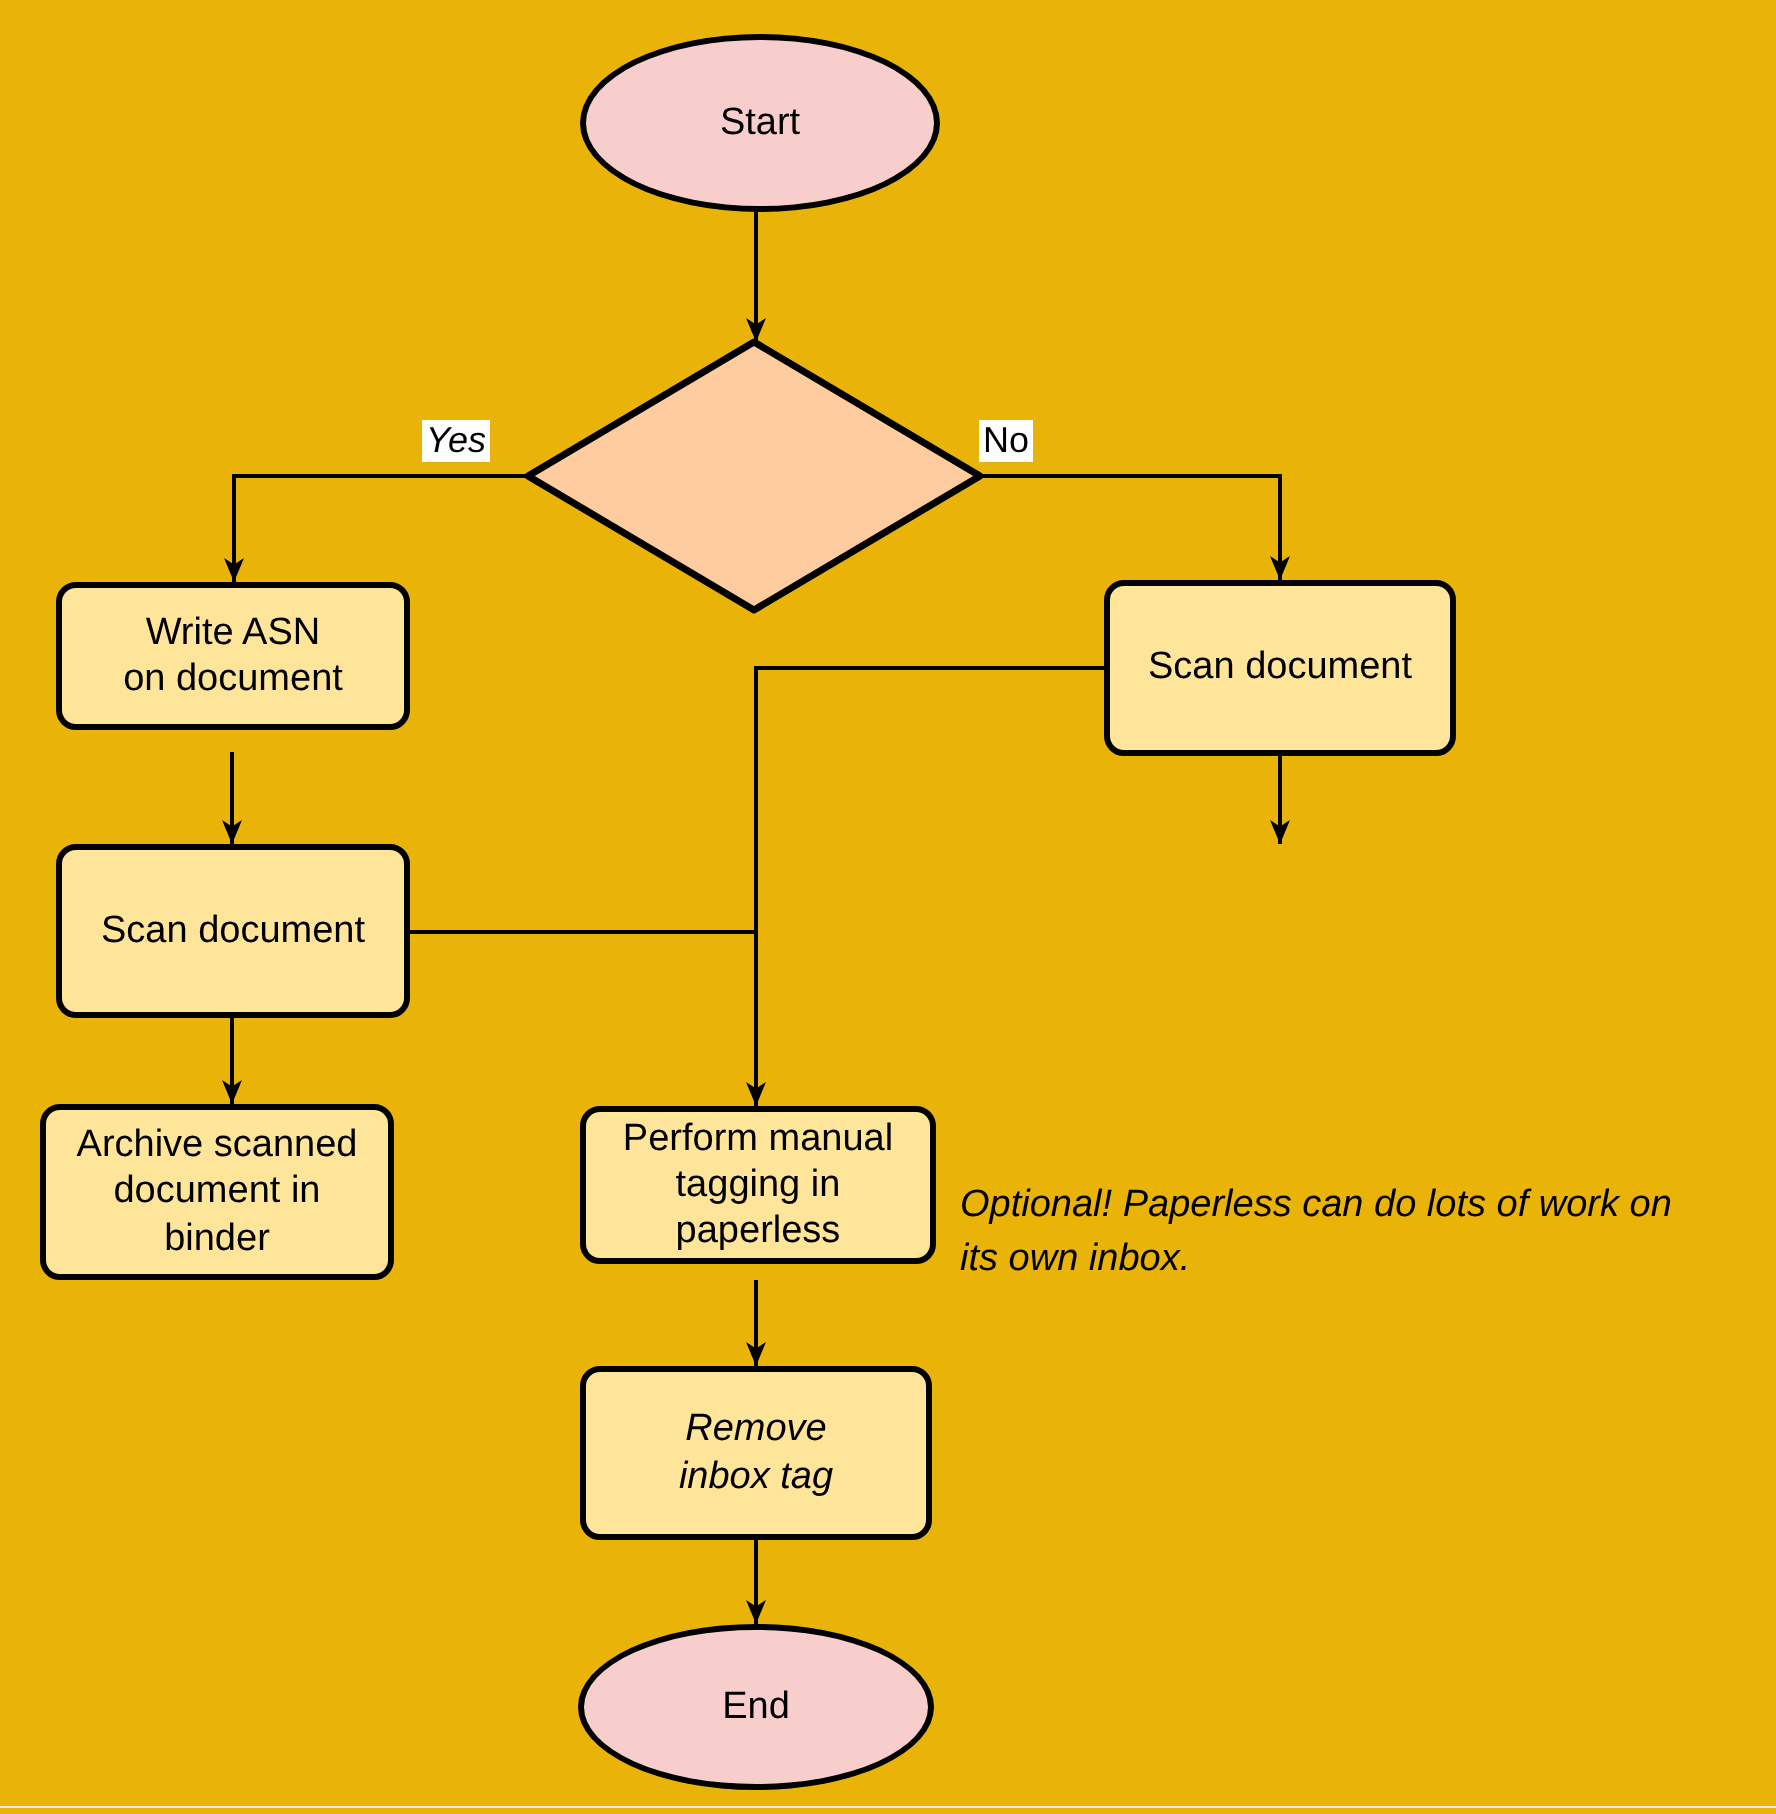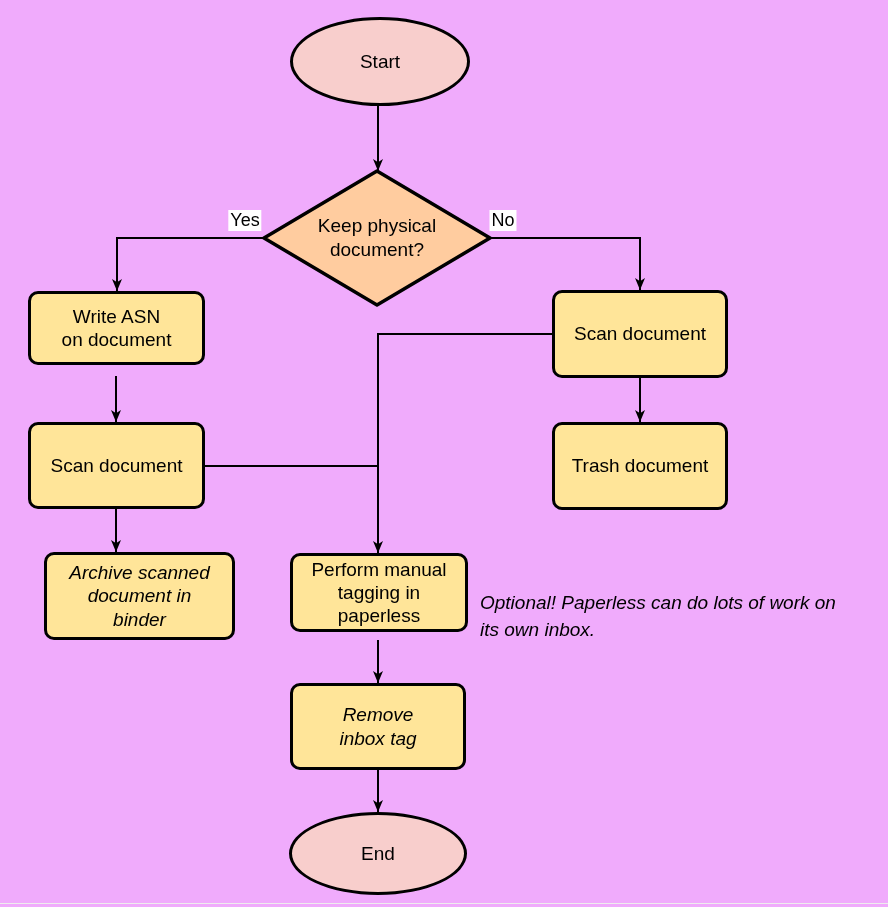--- a/index.html
+++ b/index.html
@@ -3,21 +3,21 @@
 <meta charset="utf-8">
 <style>
   * { margin: 0; padding: 0; box-sizing: border-box; }
   html, body { background: #ffffff; }
   body { font-family: "Liberation Sans", sans-serif; }
 
   .canvas {
     position: relative;
     width: 888px;
     height: 907px;
-    background: #f0abfc;
+    background: #eab308;
     overflow: hidden;
   }
 
   .edges-layer {
     position: absolute;
     left: 0; top: 0;
     width: 888px; height: 907px;
     pointer-events: none;
   }
 
@@ -110,48 +110,43 @@
     <polyline points="205,466 378,466" fill="none" stroke="#000000" stroke-width="2"></polyline>
     <polyline points="552,334 378,334 378,553" fill="none" stroke="#000000" stroke-width="2" marker-end="url(#arrow)"></polyline>
     <polyline points="378,640 378,683" fill="none" stroke="#000000" stroke-width="2" marker-end="url(#arrow)"></polyline>
     <polyline points="378,770 378,812" fill="none" stroke="#000000" stroke-width="2" marker-end="url(#arrow)"></polyline>
   </svg>
 
   <div class="node terminator" style="left:290px; top:17px; width:180px; height:89px;">
     <span>Start</span>
   </div>
 
-  <div class="decision-label" style="left:279px; top:195px; width:196px; height:86px;">Keep physical
-document?</div>
 
-  <div class="edge-label" style="left:245px; top:210px;">Yes</div>
+  <div class="edge-label" style="left:228px; top:210px;font-style:italic;">Yes</div>
   <div class="edge-label" style="left:503px; top:210px;">No</div>
 
   <div class="node process" style="left:28px; top:291px; width:177px; height:74px;">
     <span>Write ASN
 on document</span>
   </div>
 
   <div class="node process" style="left:28px; top:422px; width:177px; height:87px;">
     <span>Scan document</span>
   </div>
 
-  <div class="node process" style="left:44px; top:552px; width:191px; height:88px;font-style:italic;">
+  <div class="node process" style="left:20px; top:552px; width:177px; height:88px;">
     <span>Archive scanned
 document in
 binder</span>
   </div>
 
   <div class="node process" style="left:552px; top:290px; width:176px; height:88px;">
     <span>Scan document</span>
   </div>
 
-  <div class="node process" style="left:552px; top:422px; width:176px; height:88px;">
-    <span>Trash document</span>
-  </div>
 
   <div class="node process" style="left:290px; top:553px; width:178px; height:79px;">
     <span>Perform manual
 tagging in
 paperless</span>
   </div>
 
   <div class="note">Optional! Paperless can do lots of work on
 its own inbox.</div>
 

